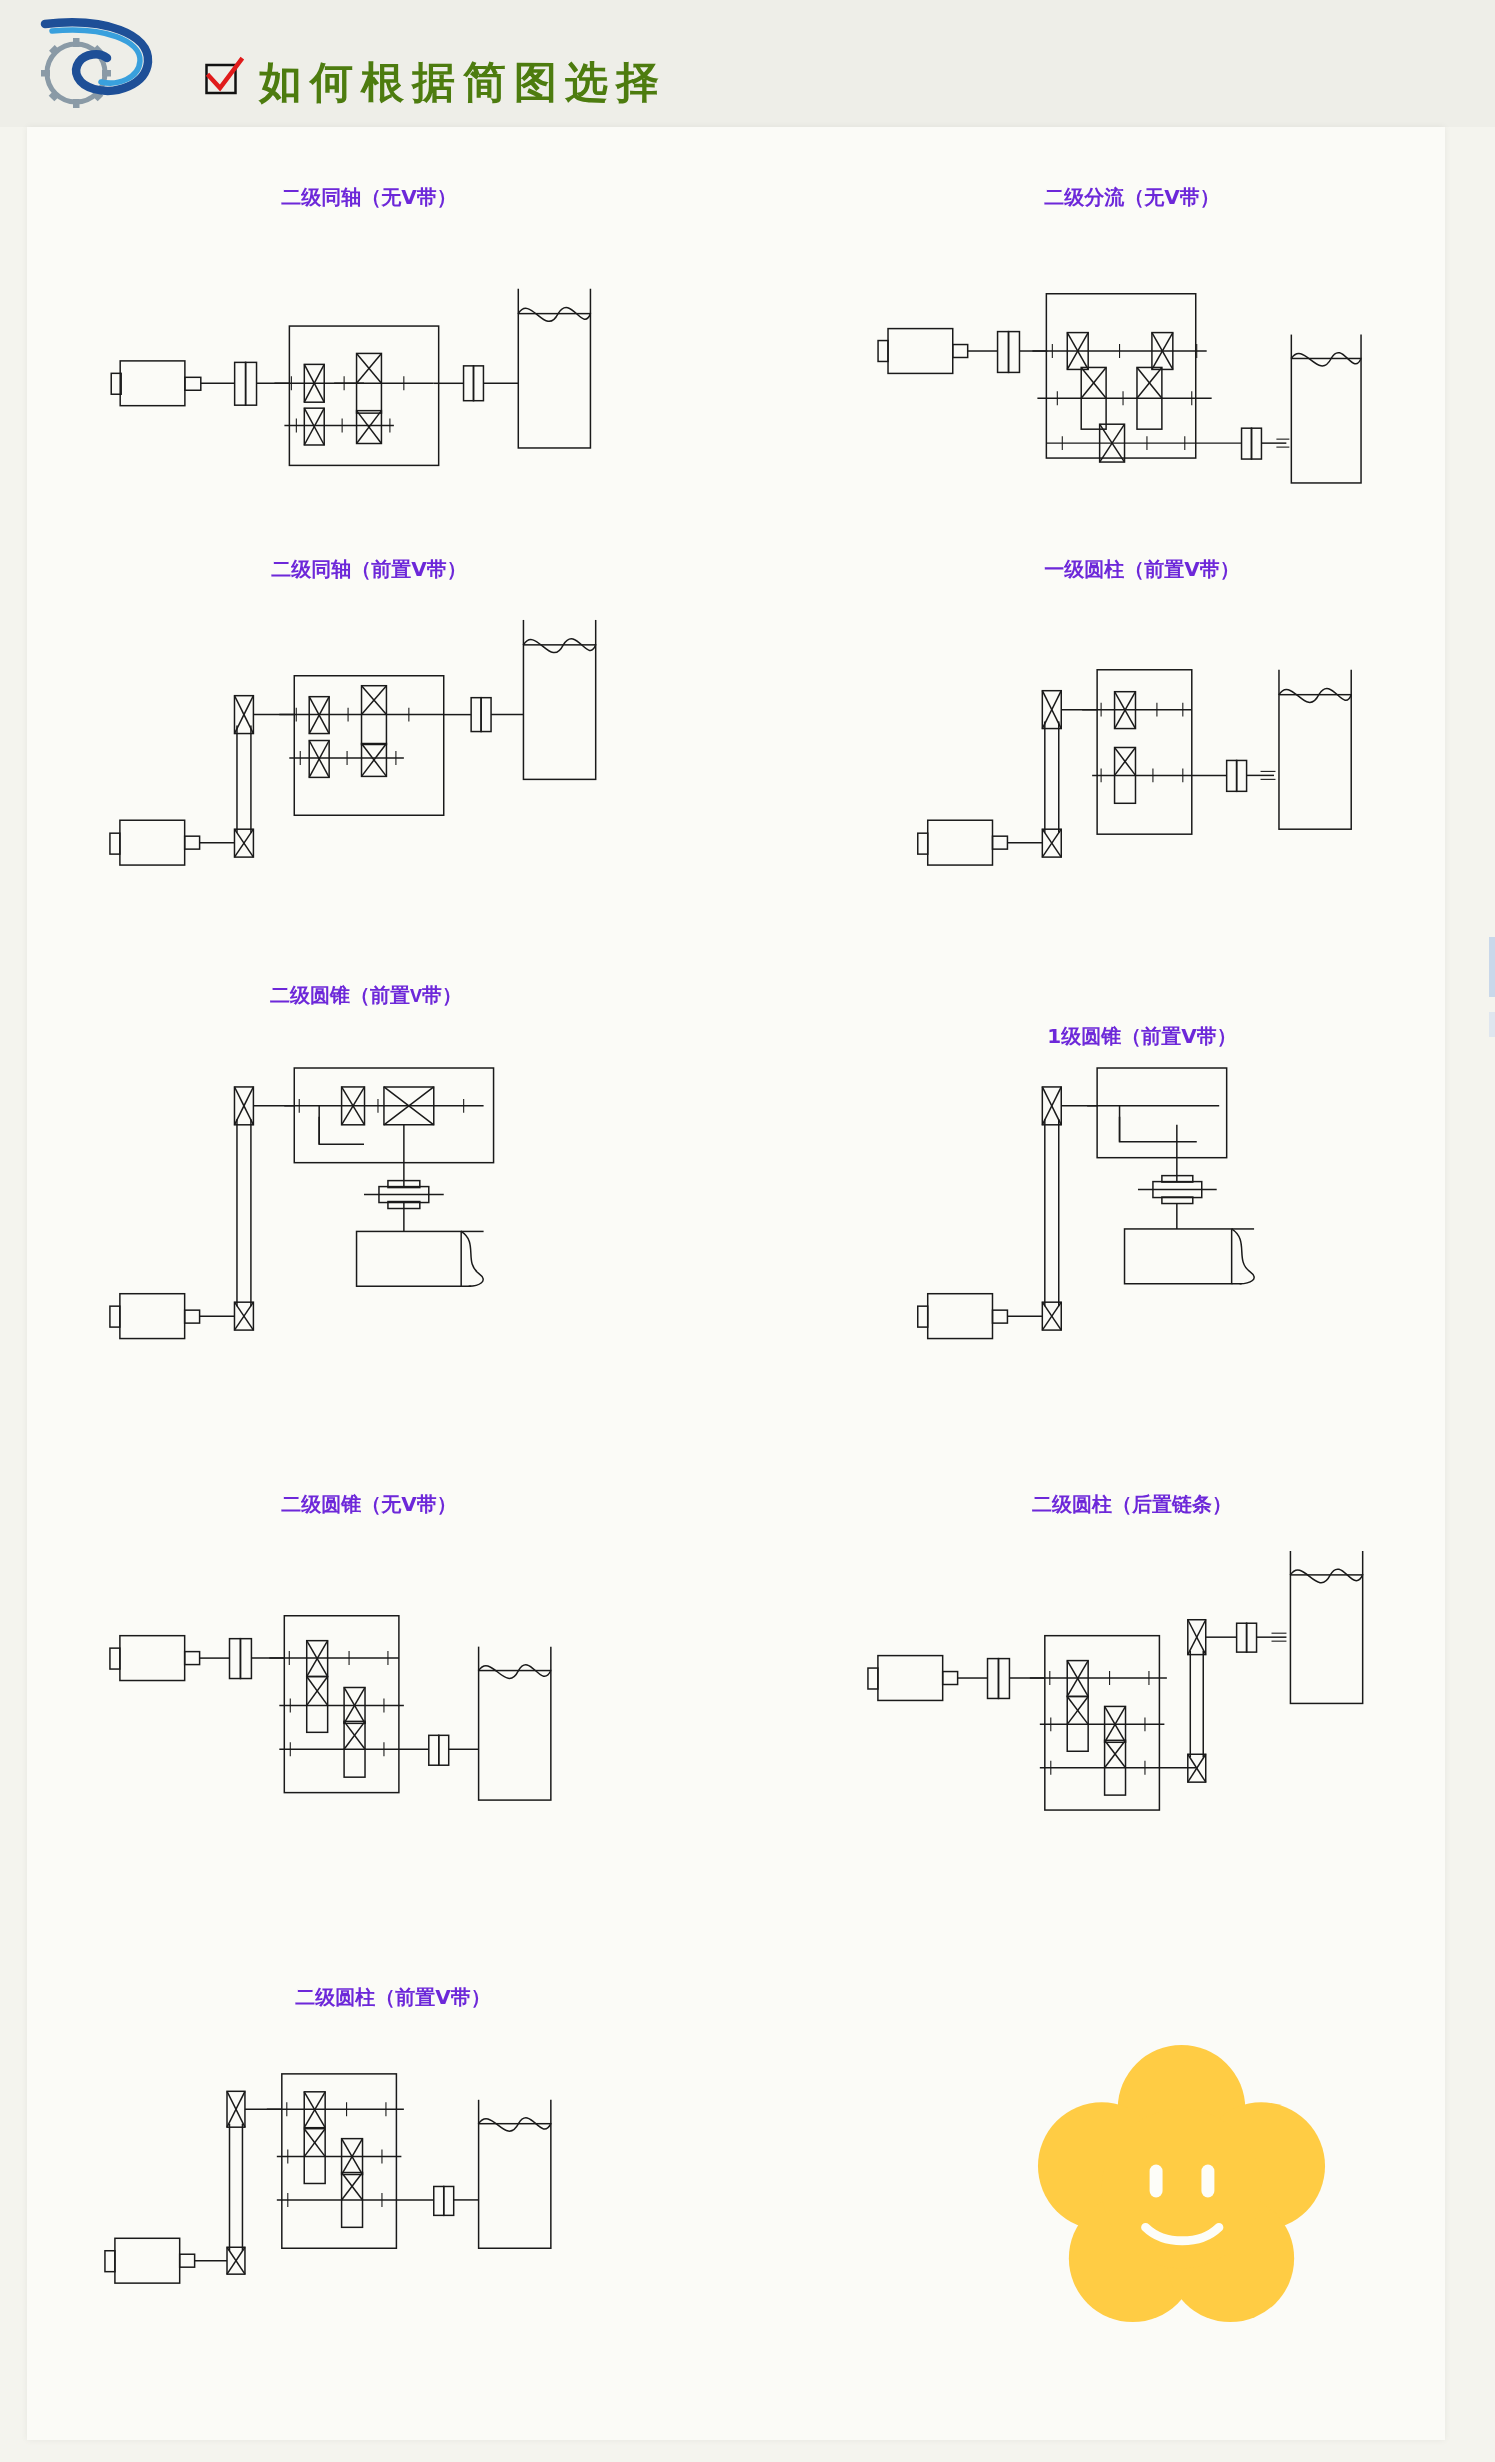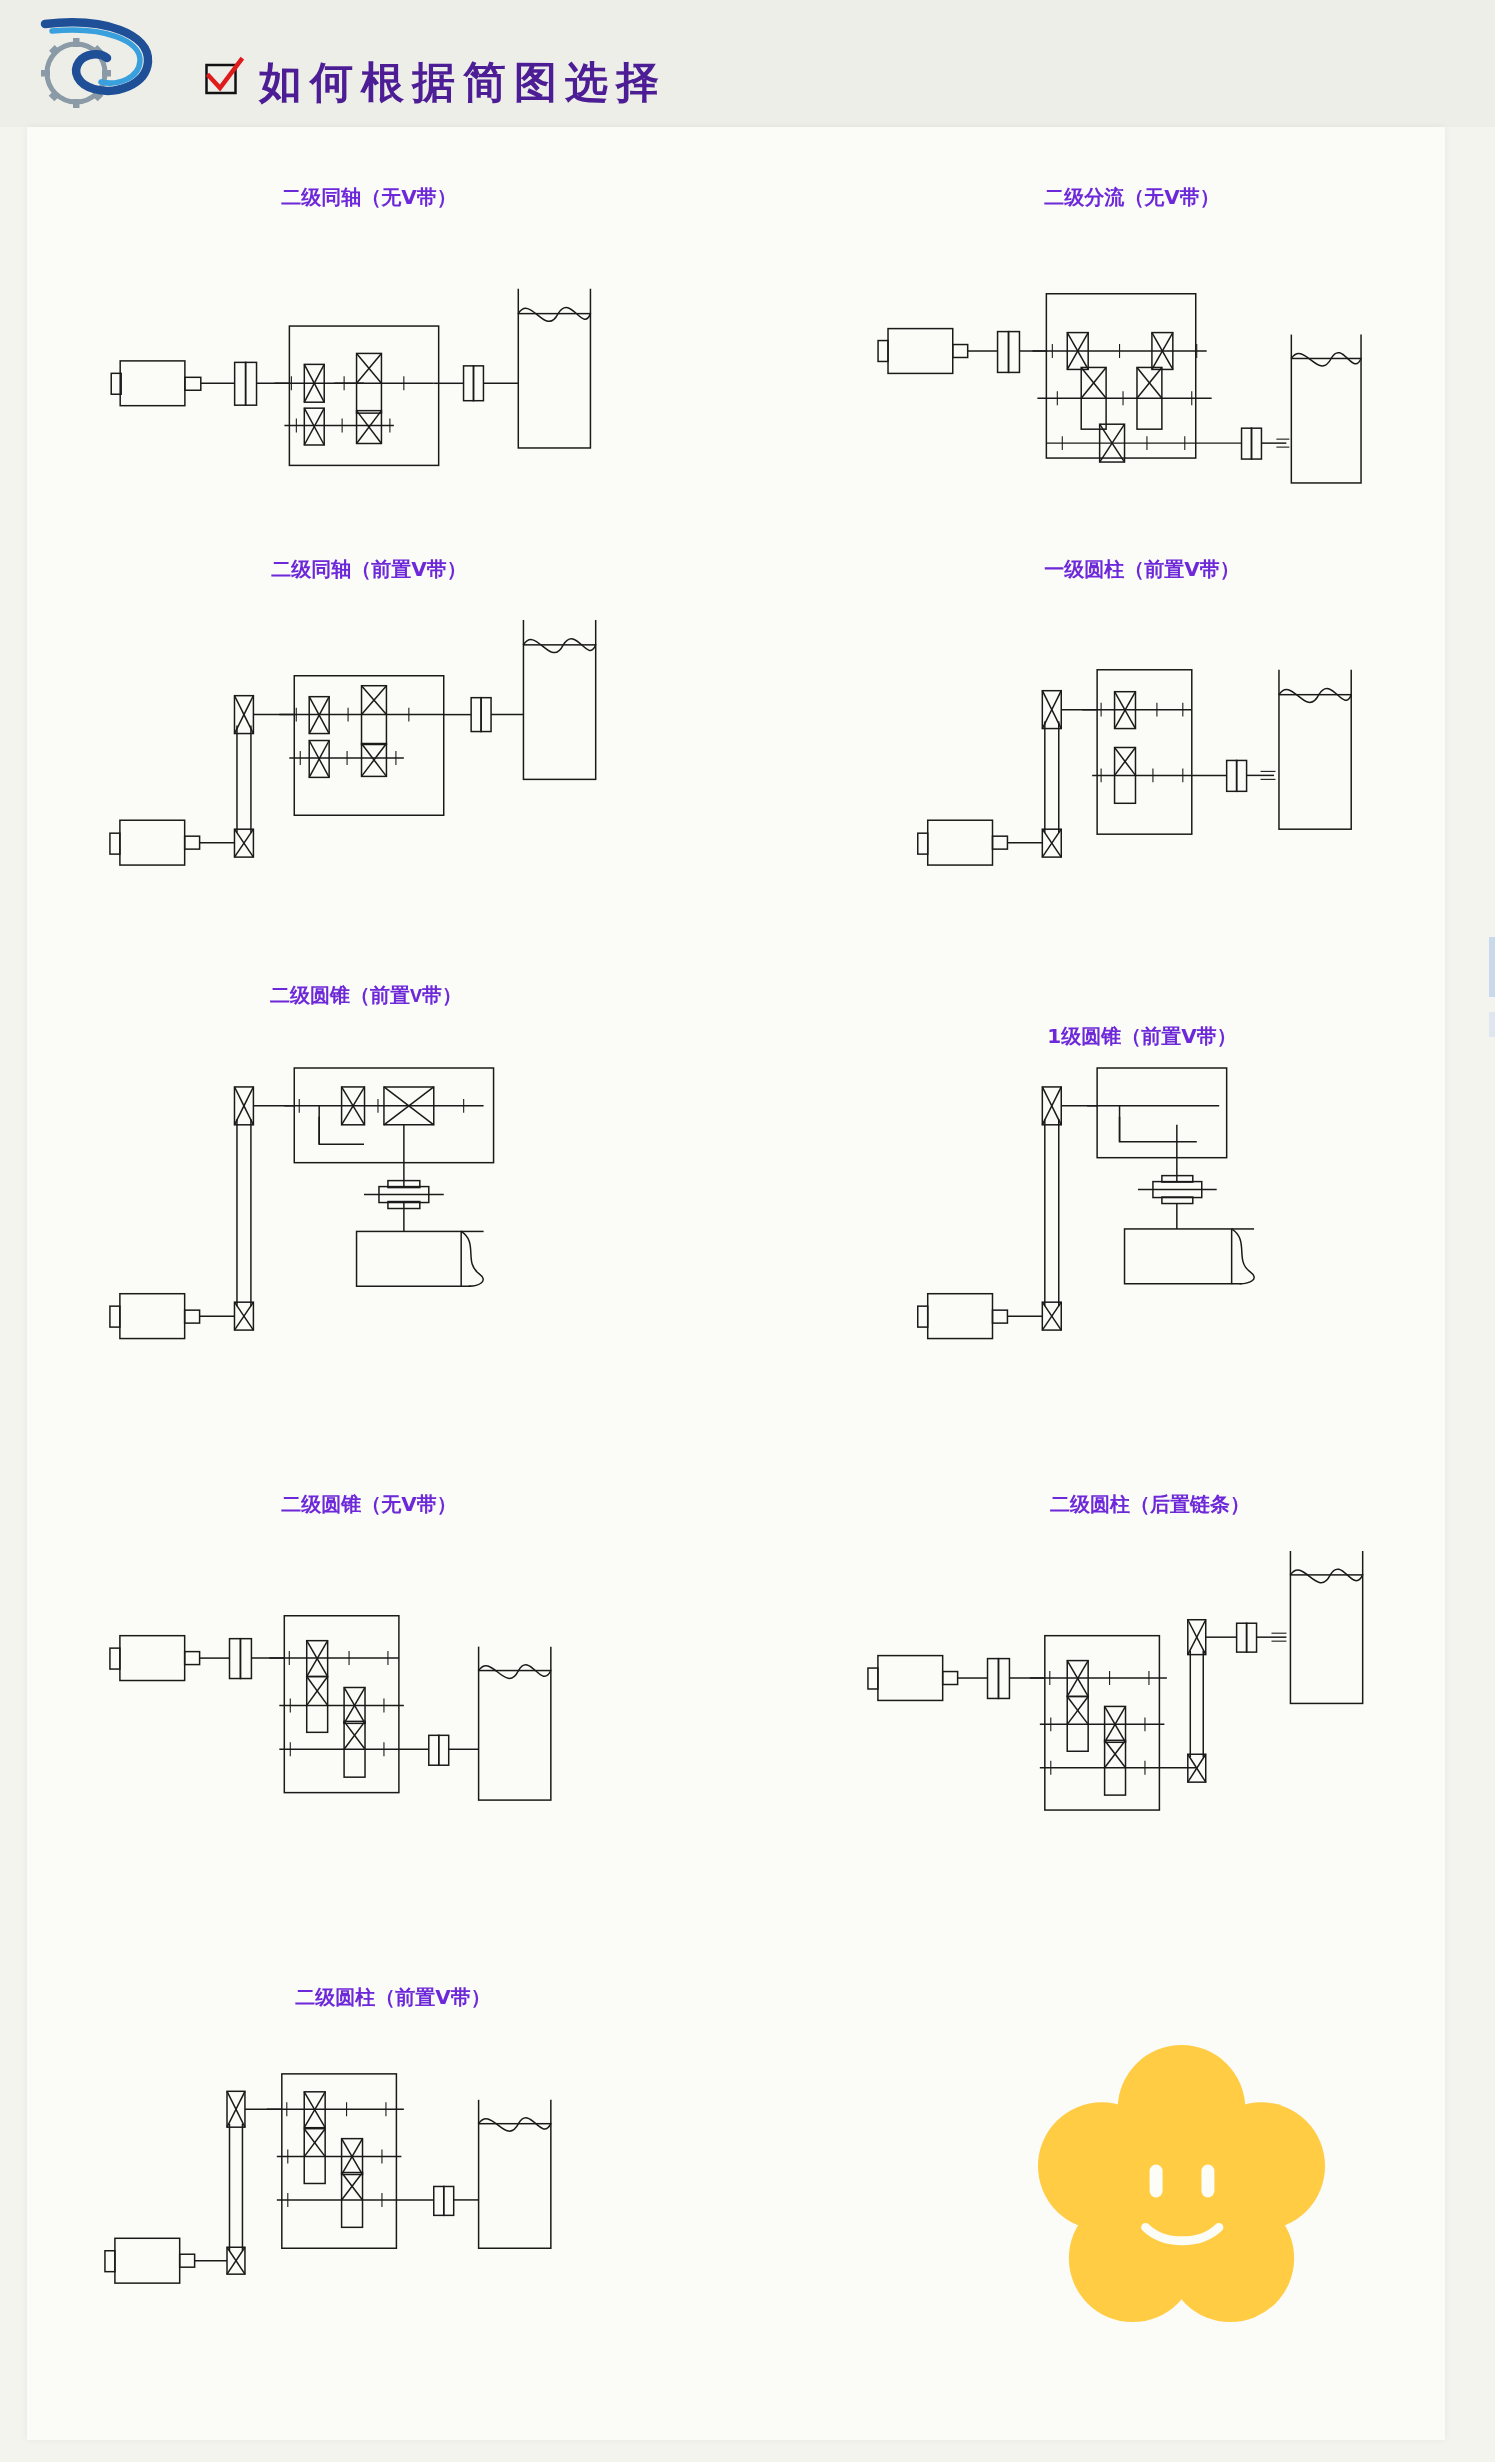--- a/index.html
+++ b/index.html
@@ -52,21 +52,21 @@
     width: 38px;
     height: 38px;
   }
   .header-title {
     position: absolute;
     left: 259px;
     top: 54px;
     font-size: 43px;
     font-weight: bold;
     letter-spacing: 8px;
-    color: #4c1d95;
+    color: #4d7c0f;
     font-family: "DejaVu Sans", sans-serif;
     white-space: nowrap;
   }
   
   .edge-mark {
     position: absolute;
     right: 0;
     width: 7px;
     background: #c9d8ea;
   }
@@ -495,21 +495,21 @@
       <rect class="ln" x="710" y="380" width="20" height="60"></rect>
       <line class="ln" x1="730" y1="408" x2="790" y2="408"></line>
 
       <rect class="ln" x="790" y="250" width="145" height="260"></rect>
       <path class="ln" d="M790 250 C815 212 845 300 870 250 C893 210 916 290 935 250"></path>
       <line class="ln" x1="790" y1="250" x2="790" y2="202"></line>
       <line class="ln" x1="935" y1="250" x2="935" y2="202"></line>
     </svg>
   </div>
 
-  <div class="fig-title" style="left:1132px; top:1491px;margin-left:18px;">二级圆柱（后置链条）</div>
+  <div class="fig-title" style="left:1132px; top:1491px;">二级圆柱（后置链条）</div>
   <div class="fig-canvas" style="left:848px; top:1546px;">
     <svg width="568" height="279" viewBox="0 0 1140 560">
 
       <rect class="ln" x="60" y="220" width="130" height="90"></rect>
       <rect class="ln" x="40" y="245" width="20" height="42"></rect>
       <rect class="ln" x="190" y="252" width="30" height="26"></rect>
       <line class="ln" x1="220" y1="265" x2="280" y2="265"></line>
 
       <rect class="ln" x="280" y="226" width="22" height="80"></rect>
       <rect class="ln" x="302" y="226" width="22" height="80"></rect>

